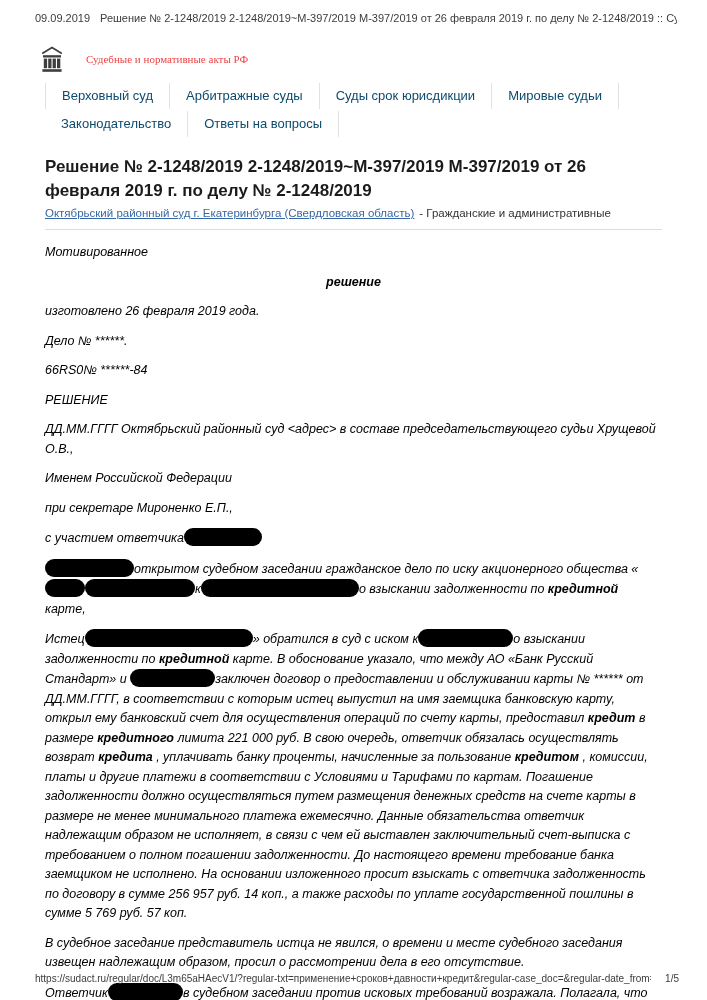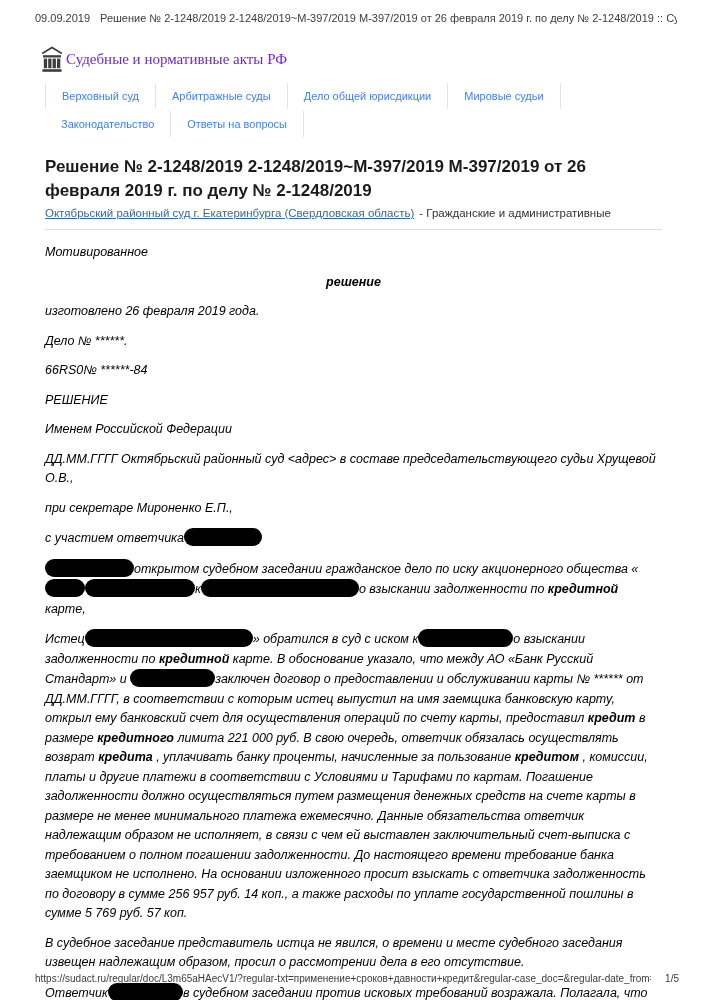--- a/index.html
+++ b/index.html
@@ -13,28 +13,28 @@
   .print-header {
     padding:12px 30px 0 35px; display:flex; align-items:baseline;
     font-size:11px; color:#3c3c3c;
   }
   .ph-date { white-space:nowrap; }
   .ph-title { flex:1; text-align:center; padding-left:10px; white-space:nowrap; overflow:hidden; }
   
   .site-logo { margin:22px 0 0 40px; display:flex; align-items:center; }
   .logo-icon { width:24px; height:26px; display:inline-block; }
   .logo-text {
-    font-family:"Liberation Serif", serif; font-size:15px; color:#6d28d9;
-    margin-left:2px;
+    font-family:"Liberation Serif", serif; font-size:11px; color:#ef4444;
+    margin-left:22px;
   }
   
   .nav { margin:10px 0 0 45px; }
   .nav-row { display:flex; align-items:stretch; height:28px; }
   .nav-item {
-    color:#3b82f6; font-size:11px; line-height:28px; padding:0 16px;
+    color:#0c4a6e; font-size:13px; line-height:28px; padding:0 16px;
     white-space:nowrap; cursor:pointer;
   }
   .nav-sep { width:1px; background:#e2e2e2; margin:1px 0; }
   
   h1.doc-title {
     margin:17px 45px 0 45px; font-size:17px; line-height:24px;
     font-weight:bold; color:#1b1b1b;
   }
   .doc-subtitle { margin:4px 45px 0 45px; font-size:11.5px; color:#333; }
   .court-link { color:#3567a6; text-decoration:underline; cursor:pointer; }
@@ -82,21 +82,21 @@
     <span class="logo-text">Судебные и нормативные акты РФ</span>
   </div>
 
   <div class="nav">
     <div class="nav-row">
       <span class="nav-sep"></span>
       <span class="nav-item">Верховный суд</span>
       <span class="nav-sep"></span>
       <span class="nav-item">Арбитражные суды</span>
       <span class="nav-sep"></span>
-      <span class="nav-item">Дело общей юрисдикции</span>
+      <span class="nav-item">Суды срок юрисдикции</span>
       <span class="nav-sep"></span>
       <span class="nav-item">Мировые судьи</span>
       <span class="nav-sep"></span>
     </div>
     <div class="nav-row">
       <span class="nav-item">Законодательство</span>
       <span class="nav-sep"></span>
       <span class="nav-item">Ответы на вопросы</span>
       <span class="nav-sep"></span>
     </div>
@@ -110,22 +110,22 @@
 
   <hr class="title-divider">
 
   <div class="doc-body">
       <p>Мотивированное</p>
       <p class="center"><b>решение</b></p>
       <p>изготовлено 26 февраля 2019 года.</p>
       <p>Дело № ******.</p>
       <p>66RS0№ ******-84</p>
       <p>РЕШЕНИЕ</p>
+      <p>ДД.ММ.ГГГГ Октябрьский районный суд &lt;адрес&gt; в составе председательствующего судьи Хрущевой О.В.,</p>
       <p>Именем Российской Федерации</p>
-      <p>ДД.ММ.ГГГГ Октябрьский районный суд &lt;адрес&gt; в составе председательствующего судьи Хрущевой О.В.,</p>
       <p>при секретаре Мироненко Е.П.,</p>
       <p>с участием ответчика<span class="redact" style="width: 78px;"></span></p>
       <p><span class="redact" style="width: 89px;"></span>открытом судебном заседании гражданское дело по иску акционерного общества «<span class="redact" style="width: 40px;"></span><span class="redact" style="width: 110px;"></span>к<span class="redact" style="width: 158px;"></span>о взыскании задолженности по <b>кредитной</b> карте,</p>
       <p>Истец<span class="redact" style="width: 168px;"></span>» обратился в суд с иском к<span class="redact" style="width: 95px;"></span>о взыскании задолженности по <b>кредитной</b> карте. В обоснование указало, что между АО «Банк Русский Стандарт» и <span class="redact" style="width: 85px;"></span>заключен договор о предоставлении и обслуживании карты № ****** от ДД.ММ.ГГГГ, в соответствии с которым истец выпустил на имя заемщика банковскую карту, открыл ему банковский счет для осуществления операций по счету карты, предоставил <b>кредит</b> в размере <b>кредитного</b> лимита 221 000 руб. В свою очередь, ответчик обязалась осуществлять возврат <b>кредита</b> , уплачивать банку проценты, начисленные за пользование <b>кредитом</b> , комиссии, платы и другие платежи в соответствии с Условиями и Тарифами по картам. Погашение задолженности должно осуществляться путем размещения денежных средств на счете карты в размере не менее минимального платежа ежемесячно. Данные обязательства ответчик надлежащим образом не исполняет, в связи с чем ей выставлен заключительный счет-выписка с требованием о полном погашении задолженности. До настоящего времени требование банка заемщиком не исполнено. На основании изложенного просит взыскать с ответчика задолженность по договору в сумме 256 957 руб. 14 коп., а также расходы по уплате государственной пошлины в сумме 5 769 руб. 57 коп.</p>
       <p>В судебное заседание представитель истца не явился, о времени и месте судебного заседания извещен надлежащим образом, просил о рассмотрении дела в его отсутствие.</p>
       <p>Ответчик<span class="redact" style="width: 75px;"></span>в судебном заседании против исковых требований возражала. Полагала, что истцом пропущен <b>срок</b> исковой <b>давности</b> , в связи с чем просил ав удовлетворении исковых</p>
     </div>
 
   <div class="print-footer">
     <span class="pf-url">https://sudact.ru/regular/doc/L3m65aHAecV1/?regular-txt=применение+сроков+давности+кредит&amp;regular-case_doc=&amp;regular-date_from=&amp;reg…</span>

